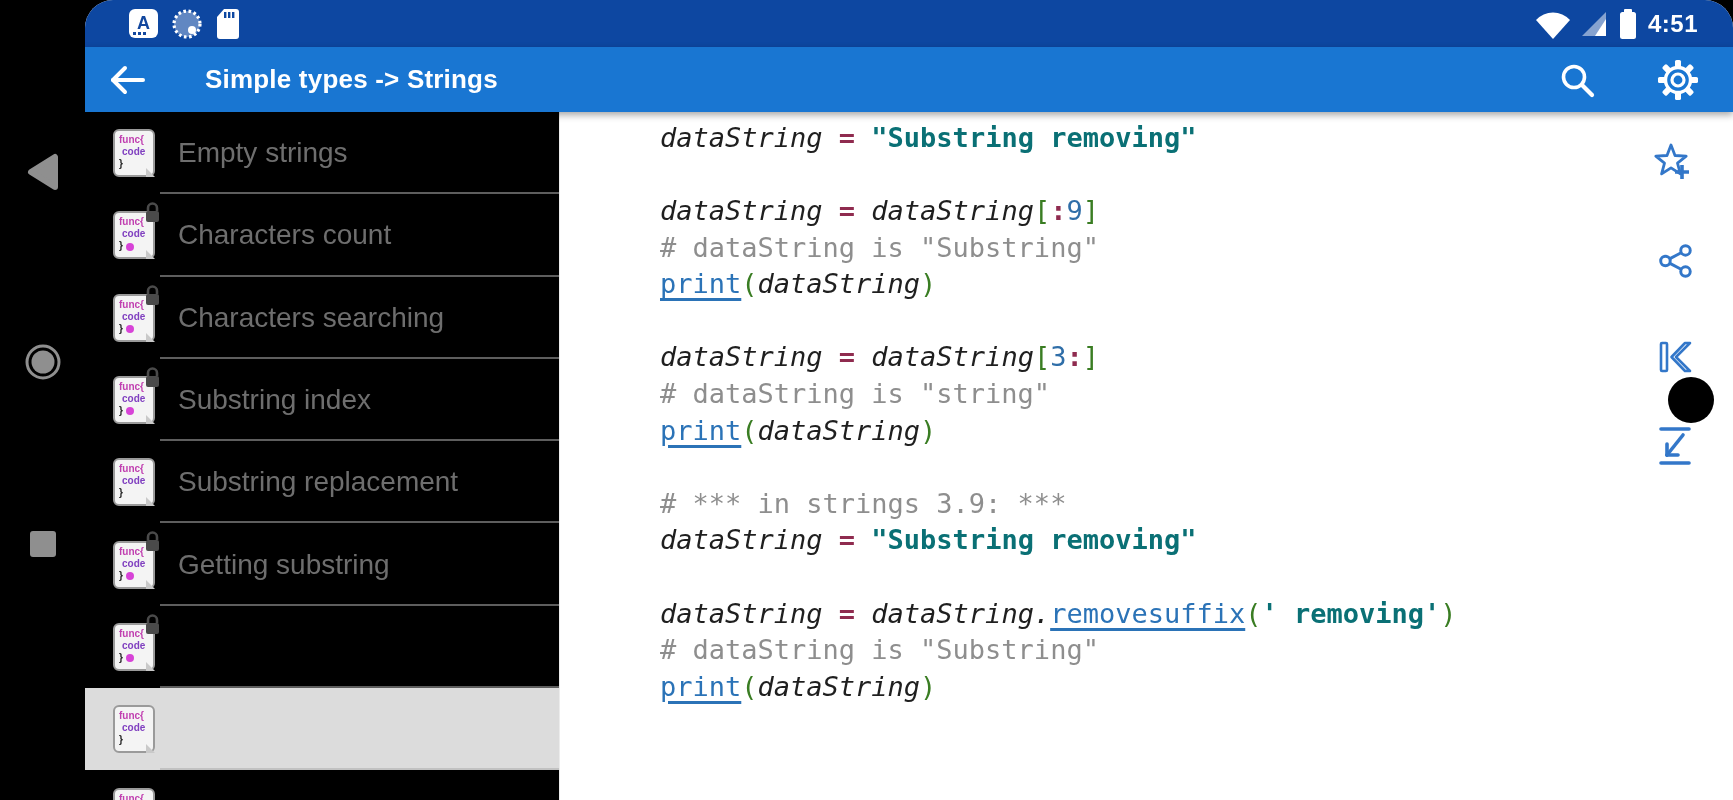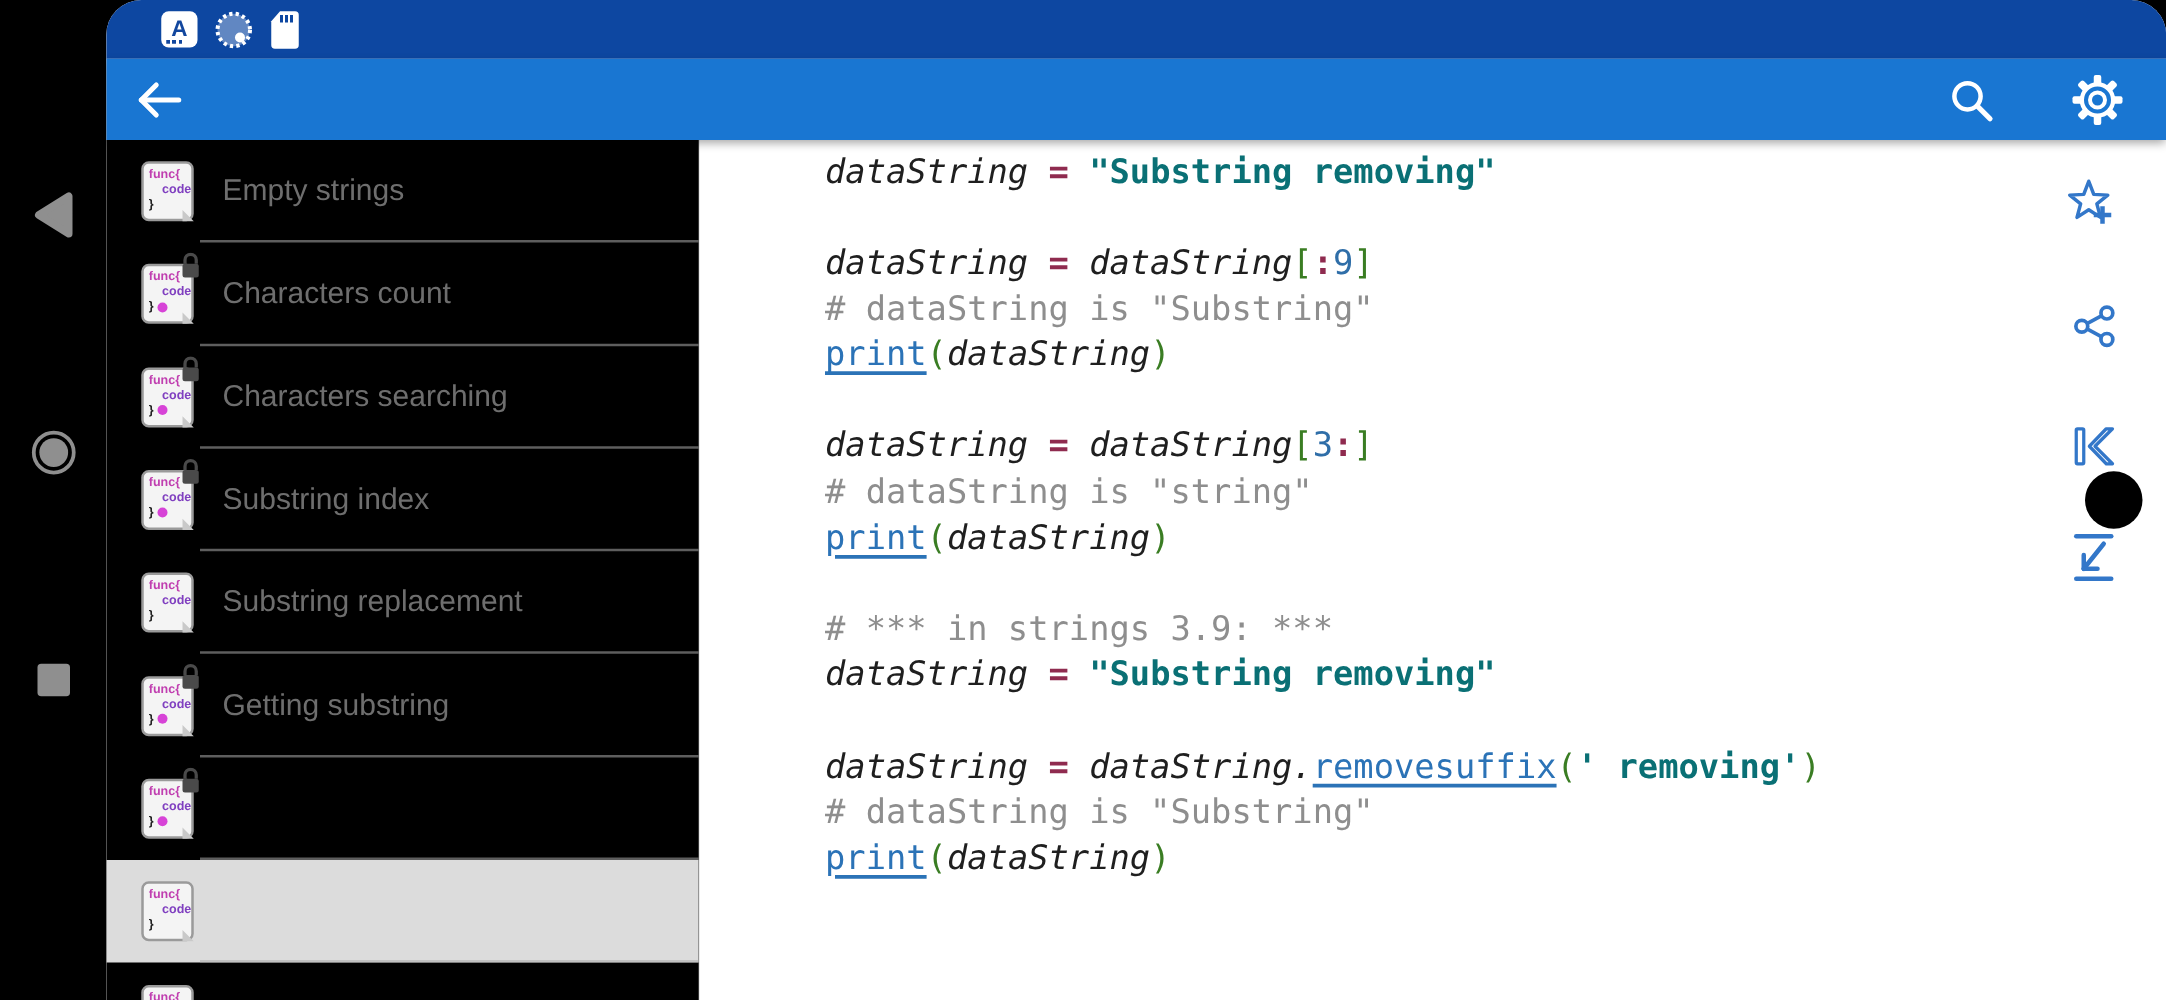--- a/index.html
+++ b/index.html
@@ -40,25 +40,25 @@
     background:#000000;border-right:1px solid #ECECEC;overflow:hidden;}
   .list-item{position:relative;height:82.3px;display:flex;align-items:center;}
   .list-item.selected{background:var(--sel-bg);}
   .list-item::after{content:"";position:absolute;left:75px;right:0;bottom:0;height:2px;background:#ABABAB;opacity:.55;}
   .doc-icon{position:absolute;left:28px;width:42px;height:48px;background:#F4F4F4;
     border:2px solid #9A9A9A;border-radius:6px;padding:3px 0 0 4px;line-height:12px;
     font-size:10px;font-weight:700;}
   .doc-icon::after{content:"";position:absolute;right:-2px;bottom:-2px;width:0;height:0;
     border-left:9px solid #C9C9C9;border-top:9px solid transparent;}
   .di-func{color:#C03FB0;}
-  .di-code{color:#8040C0;padding-left:3px;text-align:right;}
+  .di-code{color:#8040C0;padding-left:3px;}
   .di-brace{color:#222;}
   .di-dot{display:inline-block;width:8px;height:8px;border-radius:50%;background:#D743D7;margin-left:3px;vertical-align:middle;}
   .lock{position:absolute;left:59px;top:8px;}
-  .item-label{position:absolute;left:93px;font-size:24px;color:#6E6E6E;white-space:nowrap;}
+  .item-label{position:absolute;left:93px;font-size:28px;color:#6E6E6E;white-space:nowrap;}
   .item-chevron{position:absolute;left:503px;top:50%;transform:translateY(-50%);}
 
   
   .code-panel{position:absolute;left:555px;top:112px;right:0;bottom:0;background:#fff;
     padding:7px 0 0 20px;overflow:hidden;}
   .code-line{height:36.6px;white-space:pre;font-family:"DejaVu Sans Mono",monospace;
     font-size:27px;display:flex;align-items:center;color:var(--tok-p);}
   .tok-p{color:var(--tok-p);font-style:italic;}
   .tok-o{color:var(--tok-o);font-weight:700;}
   .tok-s{color:var(--tok-s);font-weight:700;}
@@ -104,31 +104,46 @@
           <circle cx="17" cy="17" r="13" fill="rgba(255,255,255,0.35)" stroke="#fff" stroke-width="3.2" stroke-dasharray="2.6 2.6"></circle>
           <circle cx="22" cy="23" r="4" fill="#fff"></circle>
         </svg>
         <svg width="24" height="32" viewBox="0 0 24 32">
           <path d="M8 1 h12 a3 3 0 0 1 3 3 v24 a3 3 0 0 1 -3 3 h-16 a3 3 0 0 1 -3 -3 V9 Z" fill="#fff"></path>
           <rect x="8" y="4" width="2.4" height="6" fill="#0D47A1"></rect>
           <rect x="12" y="4" width="2.4" height="6" fill="#0D47A1"></rect>
           <rect x="16" y="4" width="2.4" height="6" fill="#0D47A1"></rect>
         </svg>
       </div>
+      <div class="sb-right">
+        <svg width="36" height="30" viewBox="0 0 36 30">
+          <path d="M1 11 A23 23 0 0 1 35 11 L18 30 Z" fill="#fff"></path>
+        </svg>
+        <svg width="28" height="28" viewBox="0 0 28 28">
+          <path d="M2 26 L26 26 L26 2 Z" fill="rgba(255,255,255,0.5)"></path>
+          <path d="M15 26 L26 26 L26 9 Z" fill="#fff"></path>
+        </svg>
+        <svg width="22" height="32" viewBox="0 0 22 32">
+          <rect x="7" y="1" width="8" height="5" rx="1" fill="#fff"></rect>
+          <rect x="3" y="4" width="16" height="27" rx="2.5" fill="#fff"></rect>
+        </svg>
+        <span class="sb-time">4:51</span>
+      </div>
     </div>
 
     <div class="app-bar">
       <div class="bar-icon" style="left:14px">
         <svg width="40" height="32" viewBox="0 0 40 32">
           <g stroke="#fff" stroke-width="4" fill="none" stroke-linecap="round" stroke-linejoin="round">
             <path d="M36 16 L6 16"></path>
               <path d="M18 4 L6 16 L18 28"></path>
           </g>
         </svg>
       </div>
+      <div class="app-title">Simple types -&gt; Strings</div>
       <div class="bar-icon" style="left:1464px">
         <svg width="40" height="40" viewBox="0 0 40 40">
           <circle cx="17" cy="17" r="10.5" fill="none" stroke="#fff" stroke-width="3.6"></circle>
           <path d="M25 25 L35 35" stroke="#fff" stroke-width="4.2" stroke-linecap="round"></path>
         </svg>
       </div>
       <div class="bar-icon" style="left:1565px">
         <svg width="44" height="44" viewBox="0 0 44 44">
           <g fill="#fff">
             <g id="teeth">

